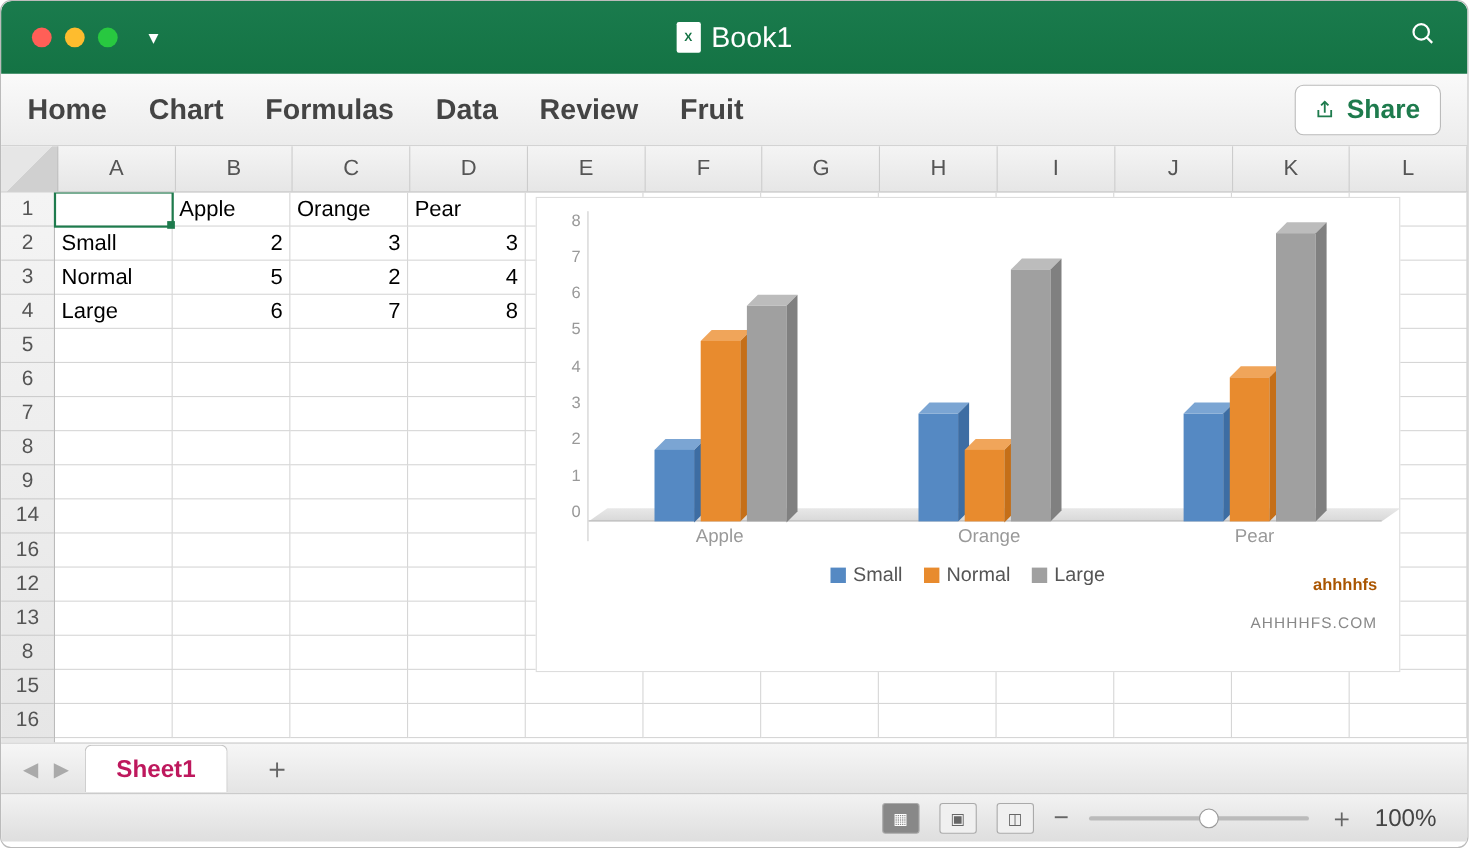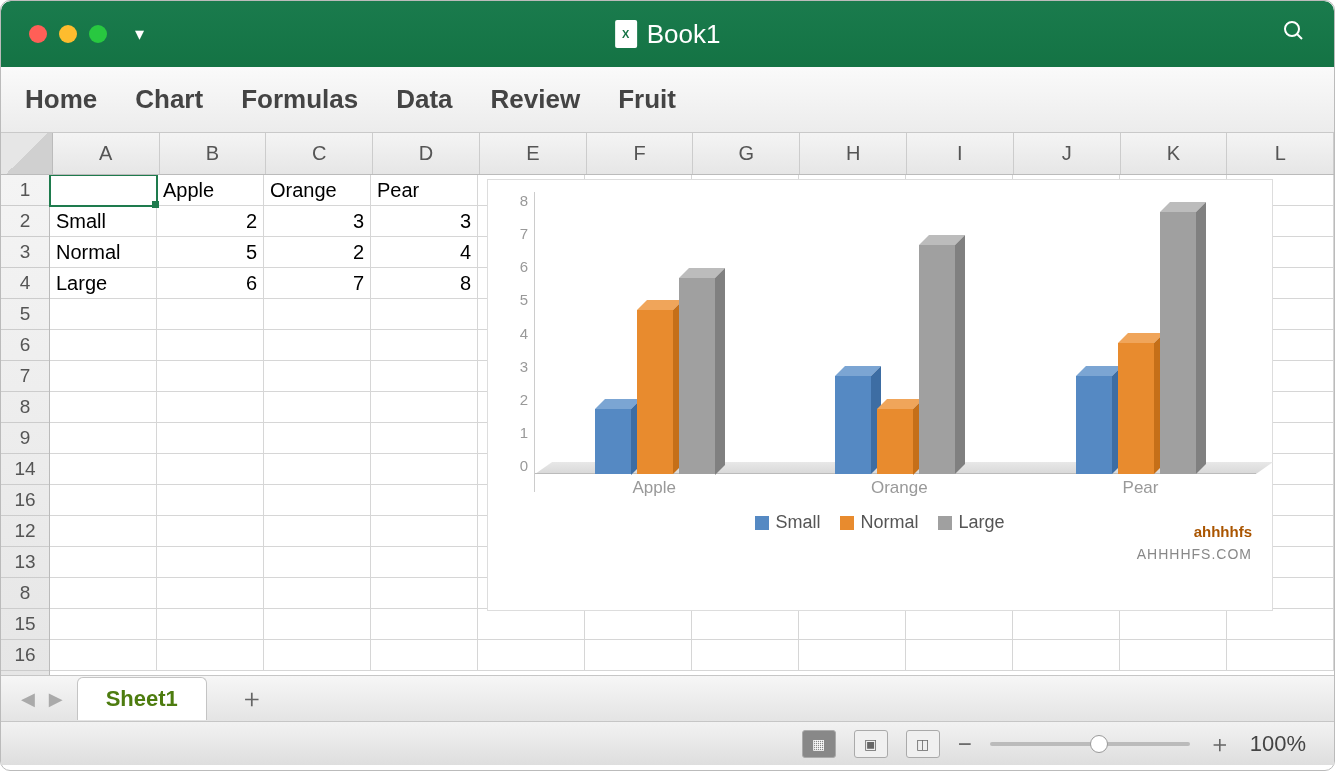--- a/index.html
+++ b/index.html
@@ -50,26 +50,26 @@
 .bar-front { width:100%; height:100%; position:absolute; bottom:0; }
 .bar-top { position:absolute; width:100%; height:10px; top:-10px; transform:skewX(-45deg); transform-origin:left bottom; }
 .bar-side { position:absolute; width:10px; height:100%; right:-10px; bottom:0; transform:skewY(-45deg); transform-origin:left top; }
 .c-blue .bar-front{background:#5589c3;} .c-blue .bar-top{background:#7ba5d3;} .c-blue .bar-side{background:#3d6da3;}
 .c-org .bar-front{background:#e88b2e;} .c-org .bar-top{background:#f0a55a;} .c-org .bar-side{background:#c56f18;}
 .c-gray .bar-front{background:#a0a0a0;} .c-gray .bar-top{background:#bcbcbc;} .c-gray .bar-side{background:#808080;}
 .xlabels { position:absolute; left:0; right:0; bottom:-6px; display:flex; justify-content:space-around; font-size:17px; color:#999; }
 .legend { display:flex; justify-content:center; gap:20px; font-size:18px; color:#555; margin-top:20px; }
 .legend span.sw { width:14px; height:14px; display:inline-block; margin-right:6px; vertical-align:middle; }
 .watermark { position:absolute; right:20px; bottom:70px; font-size:15px; font-weight:bold; color:#a50; }
-.watermark2 { position:absolute; right:20px; bottom:48px; font-size:14px; color:#888; letter-spacing:1px; }
+.watermark2 { position:absolute; right:20px; bottom:36px; font-size:14px; color:#888; letter-spacing:1px; }
 
 
 .tabs-bar { height:46px; background:linear-gradient(#f6f6f6,#e4e4e4); border-top:1px solid #c6c6c6; display:flex; align-items:center; padding:0 20px; gap:14px; }
 .nav-tri { color:#aaa; font-size:18px; }
-.sheet-tab { background:#fff; border:1px solid #c4c4c4; border-bottom:none; padding:8px 28px; border-radius:6px 6px 0 0; font-size:22px; color:#4d7c0f; font-weight:600; }
+.sheet-tab { background:#fff; border:1px solid #c4c4c4; border-bottom:none; padding:8px 28px; border-radius:6px 6px 0 0; font-size:22px; color:#be185d; font-weight:600; }
 .add-tab { font-size:26px; color:#666; padding:0 18px; }
 
 
 .statusbar { height:44px; background:linear-gradient(#f2f2f2,#dedede); border-top:1px solid #c6c6c6; display:flex; align-items:center; justify-content:flex-end; padding:0 28px; gap:18px; }
 .view-btn { width:34px; height:28px; border:1px solid #aaa; border-radius:3px; display:flex; align-items:center; justify-content:center; font-size:14px; color:#666; background:#f0f0f0; }
 .view-btn.active { background:#888; color:#fff; }
 .zoom-track { width:200px; height:4px; background:#bbb; position:relative; border-radius:2px; }
 .zoom-thumb { position:absolute; width:18px; height:18px; background:#fff; border:1px solid #999; border-radius:50%; top:-7px; left:50%; }
 .zoom-pct { font-size:22px; color:#444; }
 </style>
@@ -95,20 +95,28 @@
   </div>
 </div>
 
 <div class="ribbon">
   <span class="tab">Home</span>
   <span class="tab">Chart</span>
   <span class="tab">Formulas</span>
   <span class="tab">Data</span>
   <span class="tab">Review</span>
   <span class="tab">Fruit</span>
+  <div class="share-btn">
+    <svg width="20" height="20" viewBox="0 0 24 24" fill="none" stroke="#1e7b4d" stroke-width="2">
+        <path d="M3 12v7h14v-7"></path>
+        <path d="M10 3v12"></path>
+        <path d="M6 7l4-4 4 4"></path>
+      </svg>
+    <span>Share</span>
+  </div>
 </div>
 
 <div class="colhdr">
   <div class="corner"></div>
   <div class="ch">A</div>
   <div class="ch">B</div>
   <div class="ch">C</div>
   <div class="ch">D</div>
   <div class="ch">E</div>
   <div class="ch">F</div>

